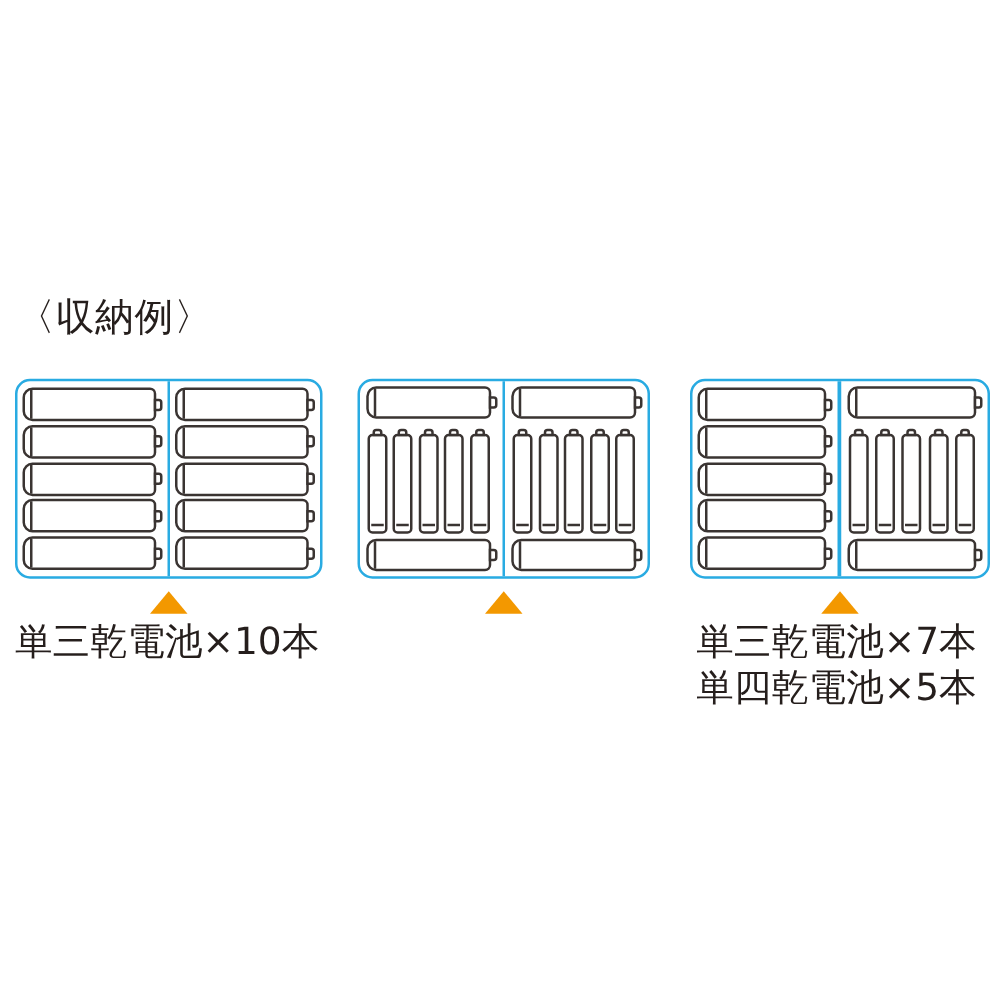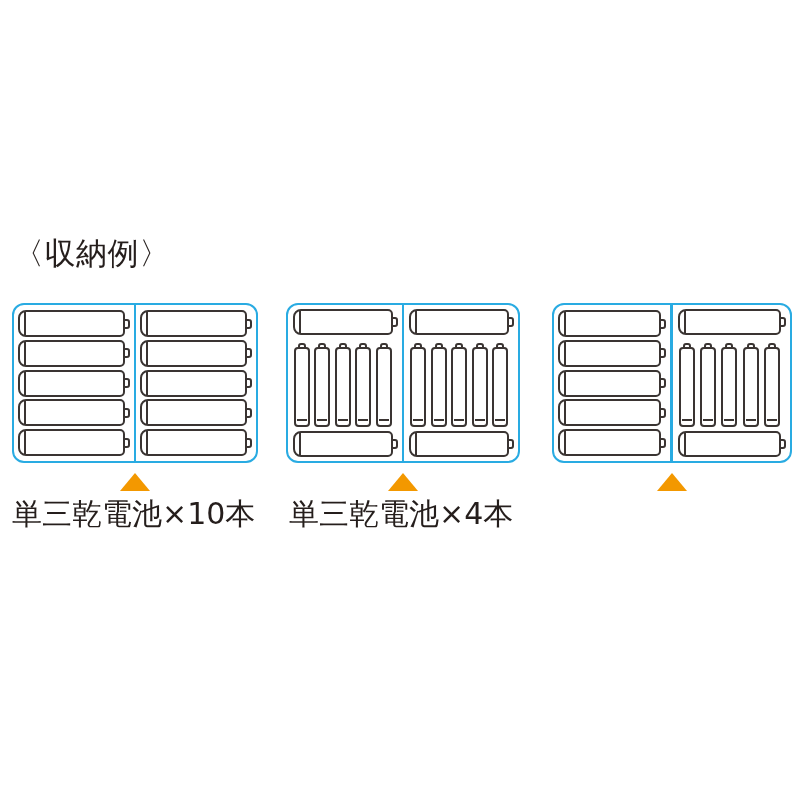--- a/index.html
+++ b/index.html
@@ -158,16 +158,17 @@
   </div>
 
 <div class="pointer p1"></div>
 <div class="pointer p2"></div>
 <div class="pointer p3"></div>
 
 <div class="case-label l1">
     <div class="label-line">単三乾電池×10本</div>
   </div>
 <div class="case-label l2">
-    <div class="label-line">単三乾電池×4本</div>
   </div>
 <div class="case-label l3">
+    <div class="label-line">単三乾電池×7本</div>
+    <div class="label-line">単四乾電池×5本</div>
   </div>
 
 </body></html>

